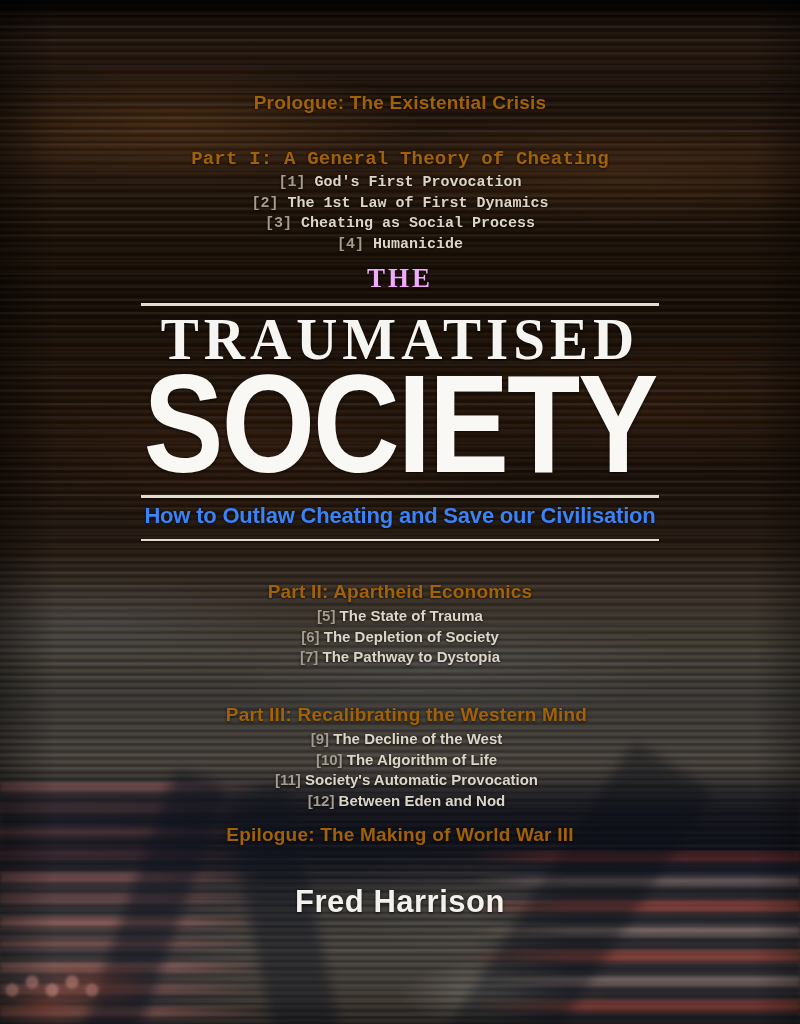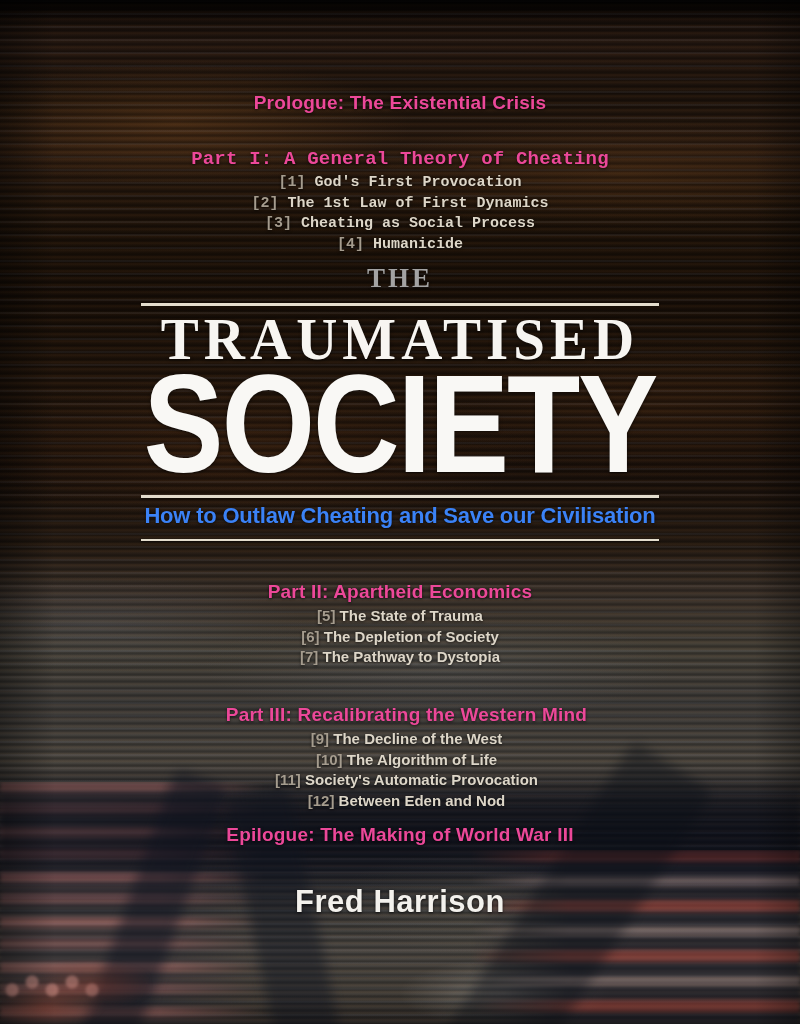--- a/index.html
+++ b/index.html
@@ -87,32 +87,32 @@
     background:
       linear-gradient(180deg, rgba(0,0,0,.85) 0px, rgba(0,0,0,0) 22px),
       linear-gradient(90deg, rgba(0,0,0,.38) 0px, rgba(0,0,0,0) 55px),
       linear-gradient(270deg, rgba(0,0,0,.30) 0px, rgba(0,0,0,0) 45px),
       linear-gradient(0deg, rgba(0,0,0,.25) 0px, rgba(0,0,0,0) 30px);
   }
 
   
   .txt{position:absolute;left:0;right:0;text-align:center;color:#e6dfd1;
        text-shadow:0 1px 3px rgba(0,0,0,.65);}
-  .heading{font-weight:700;font-size:19px;letter-spacing:.2px;color:#ec4899;}
+  .heading{font-weight:700;font-size:19px;letter-spacing:.2px;color:#a16207;}
   .ch{font-weight:700;font-size:15px;line-height:20.5px;color:#ddd6c8;}
   .ch .num{color:#a59c8e;font-weight:700;}
   #prologue{top:92px;}
   #part1{top:148px;font-family:Liberation Mono, monospace;}
   #part2{top:581px;}
   #part3{top:704px;padding-left:13px;}
   .part-heading{margin-bottom:3px;}
   #epilogue{top:824px;}
 
   #the{top:263px;font-family:"Liberation Serif",serif;font-weight:700;
-       font-size:27px;letter-spacing:3px;color:#a3a3a3;}
+       font-size:27px;letter-spacing:3px;color:#f0abfc;}
   .rule{position:absolute;left:141px;width:518px;background:#e3dccd;
         box-shadow:0 1px 2px rgba(0,0,0,.5);}
   #rule1{top:303px;height:3px;}
   #traumatised{top:309px;font-family:"Liberation Serif",serif;font-weight:700;
        font-size:57px;letter-spacing:5px;color:#f7f5f1;line-height:1;
        transform:scaleY(1.05);transform-origin:top center;}
   #society{top:350px;font-weight:700;font-size:120px;letter-spacing:-2px;
        color:#f9f8f5;line-height:1.05;
        transform:scaleY(1.16);transform-origin:top center;}
   #rule2{top:495px;height:3px;}

